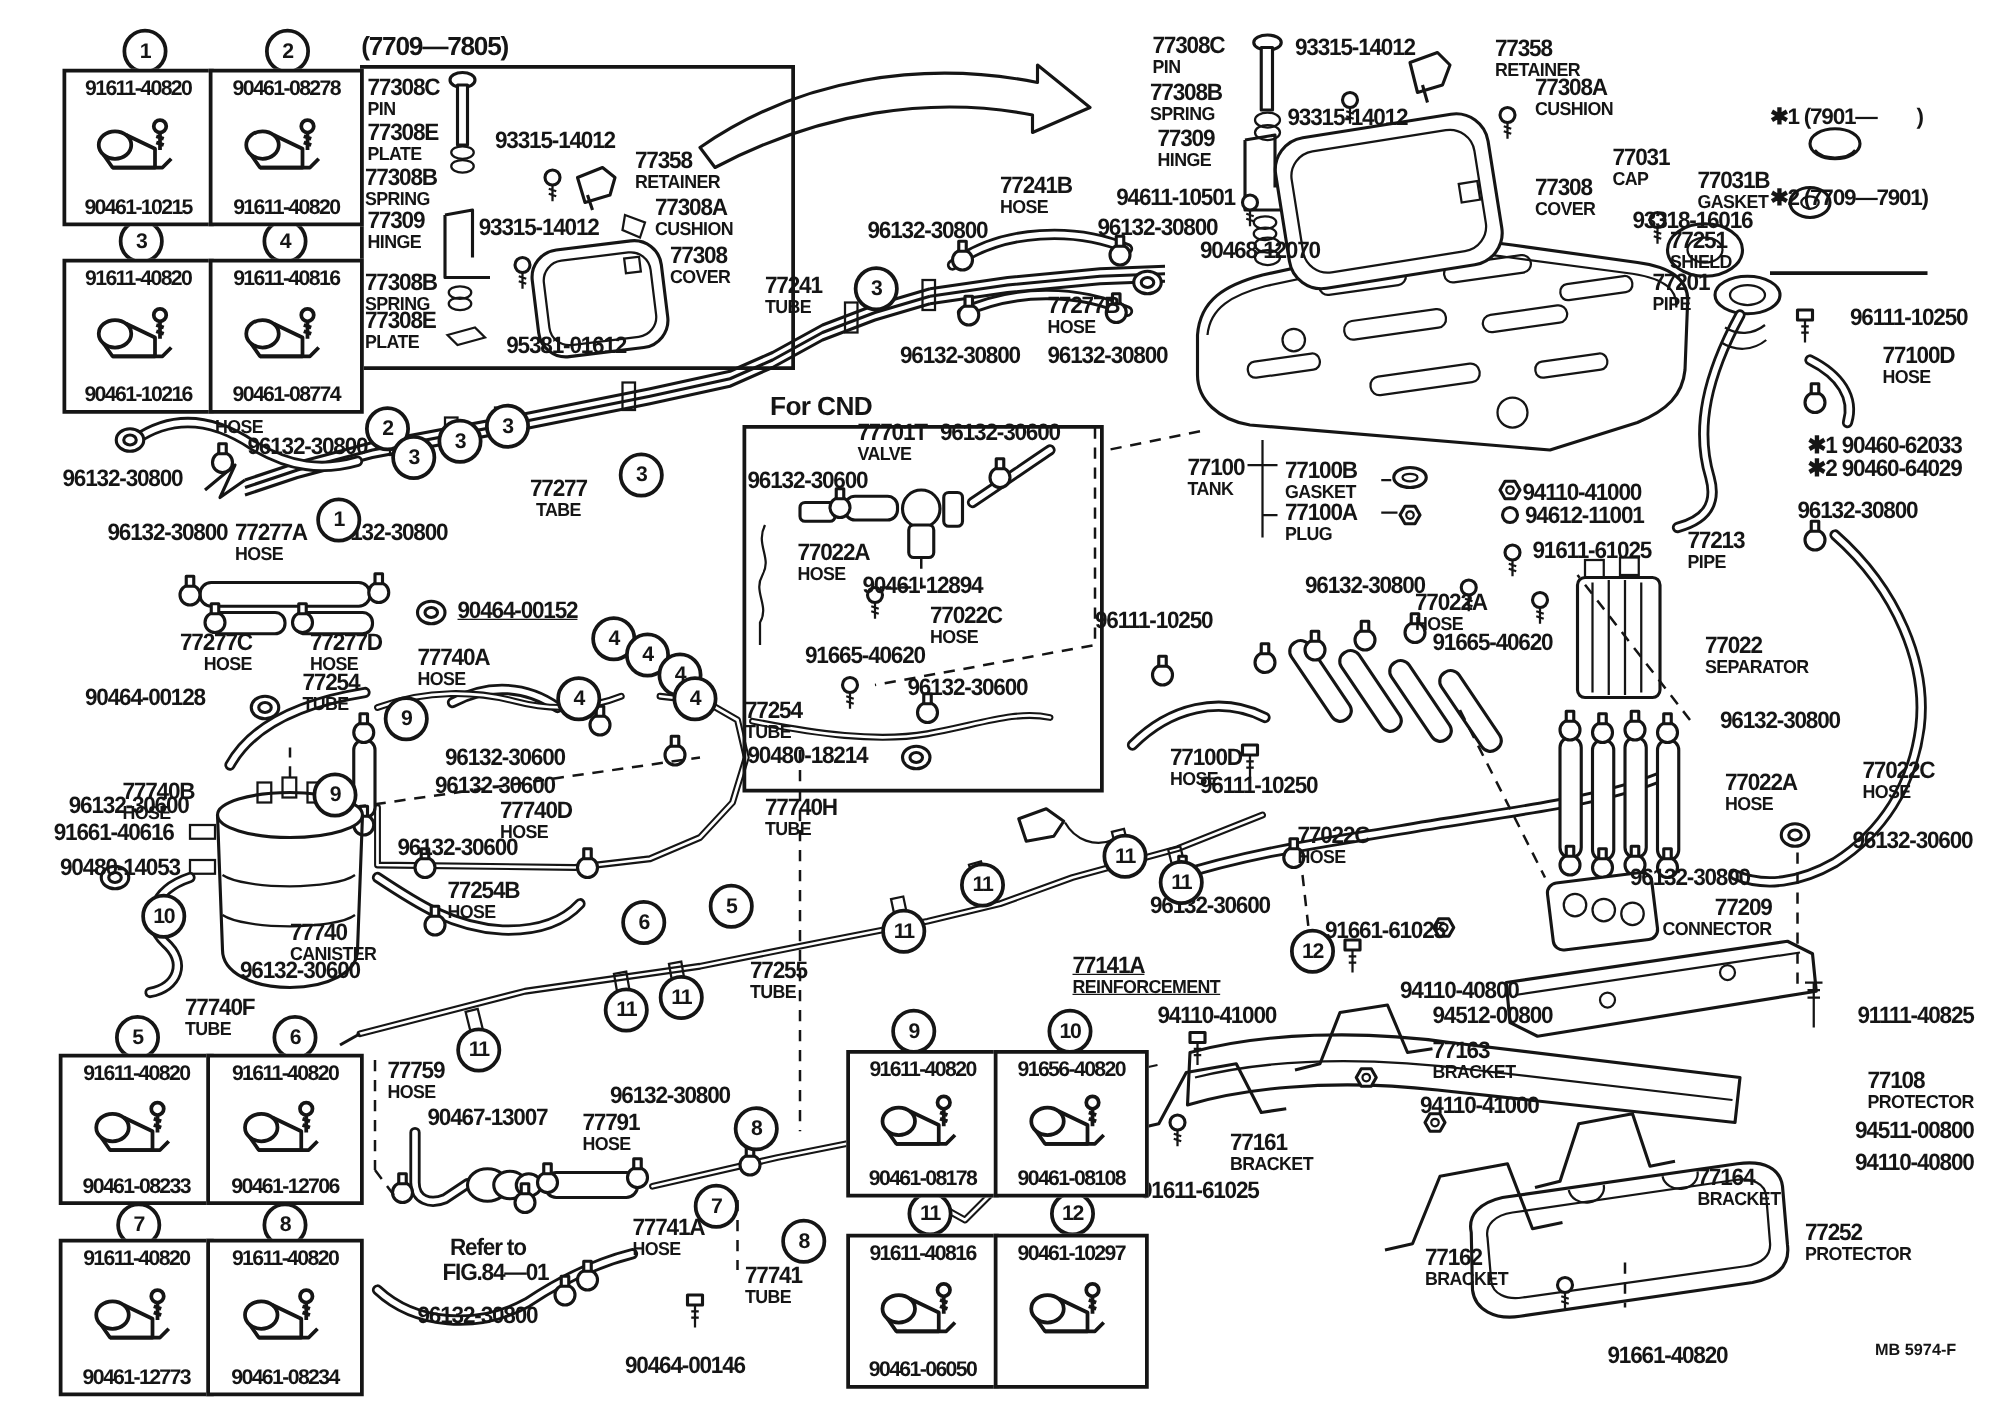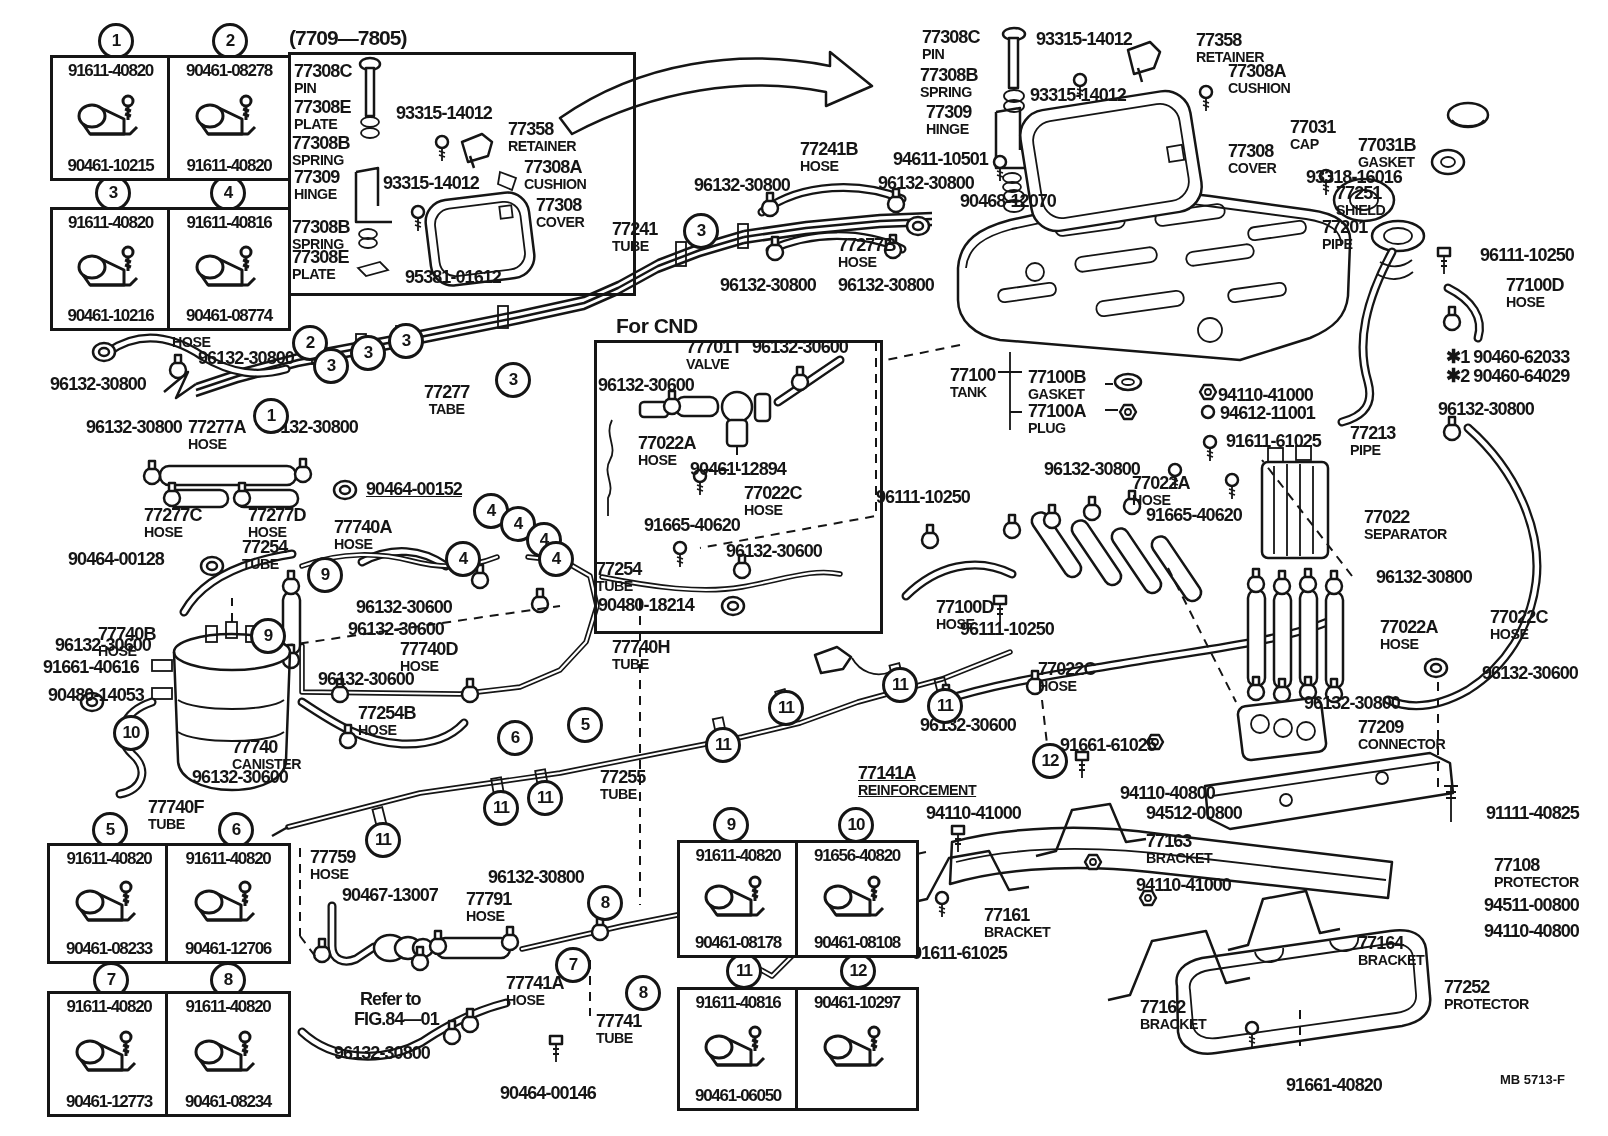--- a/index.html
+++ b/index.html
@@ -403,21 +403,25 @@
         <use href="#clampg" x="452" y="1036"></use>
       <use href="#boltg" x="556" y="1040"></use>
       <path class="dash" d="M590,960 L590,1016"></path>
     </g>
   </svg>
 
   <div class="inset-box"></div>
   <div class="inset-title">(7709—7805)</div>
   <div class="cnd-box"></div>
   <div class="cnd-title">For CND</div>
-  <div class="footer-code">MB 5713-F</div>
+  <div class="notes">
+    <div>✱1 (7901—        )</div>
+    <div>✱2 (7709—7901)</div>
+  </div>
+  <div class="footer-code">MB 5974-F</div>
 
   <div>
       <div class="label" style="left: 922px; top: 28px;"><div class="pn">77308C</div><div class="sub">PIN</div></div>
       <div class="label" style="left: 1036px; top: 30px;"><div class="pn">93315-14012</div></div>
       <div class="label" style="left: 1196px; top: 31px;"><div class="pn">77358</div><div class="sub">RETAINER</div></div>
       <div class="label" style="left: 920px; top: 66px;"><div class="pn">77308B</div><div class="sub">SPRING</div></div>
       <div class="label" style="left: 1030px; top: 86px;"><div class="pn">93315-14012</div></div>
       <div class="label" style="left: 1228px; top: 62px;"><div class="pn">77308A</div><div class="sub">CUSHION</div></div>
       <div class="label" style="left: 926px; top: 103px;"><div class="pn">77309</div><div class="sub">HINGE</div></div>
       <div class="label" style="left: 893px; top: 150px;"><div class="pn">94611-10501</div></div>
@@ -450,21 +454,21 @@
       <div class="label" style="left: 292px; top: 248px;"><div class="pn">77308E</div><div class="sub">PLATE</div></div>
       <div class="label" style="left: 405px; top: 268px;"><div class="pn">95381-01612</div></div>
       <div class="label" style="left: 172px; top: 316px;"><div class="pn">77241A</div><div class="sub">HOSE</div></div>
       <div class="label" style="left: 198px; top: 349px;"><div class="pn">96132-30800</div></div>
       <div class="label" style="left: 50px; top: 375px;"><div class="pn">96132-30800</div></div>
       <div class="label" style="left: 424px; top: 383px; text-align: center;"><div class="pn">77277</div><div class="sub">TABE</div></div>
       <div class="label" style="left: 86px; top: 418px;"><div class="pn">96132-30800</div></div>
       <div class="label" style="left: 188px; top: 418px;"><div class="pn">77277A</div><div class="sub">HOSE</div></div>
       <div class="label" style="left: 262px; top: 418px;"><div class="pn">96132-30800</div></div>
       <div class="label" style="left: 366px; top: 480px; text-decoration: underline;"><div class="pn">90464-00152</div></div>
-      <div class="label" style="left: 144px; top: 506px;"><div class="pn">77277C</div><div class="sub">HOSE</div></div>
+      <div class="label" style="left: 144px; top: 506px; text-align: right;"><div class="pn">77277C</div><div class="sub">HOSE</div></div>
       <div class="label" style="left: 248px; top: 506px;"><div class="pn">77277D</div><div class="sub">HOSE</div></div>
       <div class="label" style="left: 334px; top: 518px;"><div class="pn">77740A</div><div class="sub">HOSE</div></div>
       <div class="label" style="left: 242px; top: 538px;"><div class="pn">77254</div><div class="sub">TUBE</div></div>
       <div class="label" style="left: 68px; top: 550px;"><div class="pn">90464-00128</div></div>
       <div class="label" style="left: 98px; top: 592px; margin-top: 33px;"><div class="pn">77740B</div><div class="sub">HOSE</div></div>
       <div class="label" style="left: 55px; top: 636px;"><div class="pn">96132-30600</div></div>
       <div class="label" style="left: 43px; top: 658px;"><div class="pn">91661-40616</div></div>
       <div class="label" style="left: 48px; top: 686px;"><div class="pn">90480-14053</div></div>
       <div class="label" style="left: 232px; top: 738px;"><div class="pn">77740</div><div class="sub">CANISTER</div></div>
       <div class="label" style="left: 192px; top: 768px;"><div class="pn">96132-30600</div></div>
@@ -509,21 +513,21 @@
       <div class="label" style="left: 1226px; top: 432px;"><div class="pn">91611-61025</div></div>
       <div class="label" style="left: 1350px; top: 424px;"><div class="pn">77213</div><div class="sub">PIPE</div></div>
       <div class="label" style="left: 1438px; top: 400px;"><div class="pn">96132-30800</div></div>
       <div class="label" style="left: 1446px; top: 348px;"><div class="pn">✱1 90460-62033</div></div>
       <div class="label" style="left: 1446px; top: 367px;"><div class="pn">✱2 90460-64029</div></div>
       <div class="label" style="left: 1376px; top: 568px;"><div class="pn">96132-30800</div></div>
       <div class="label" style="left: 1380px; top: 618px;"><div class="pn">77022A</div><div class="sub">HOSE</div></div>
       <div class="label" style="left: 1490px; top: 608px;"><div class="pn">77022C</div><div class="sub">HOSE</div></div>
       <div class="label" style="left: 1482px; top: 664px;"><div class="pn">96132-30600</div></div>
       <div class="label" style="left: 1304px; top: 694px;"><div class="pn">96132-30800</div></div>
-      <div class="label" style="left: 1358px; top: 718px;"><div class="pn">77209</div><div class="sub">CONNECTOR</div></div>
+      <div class="label" style="left: 1330px; top: 718px; text-align: right;"><div class="pn">77209</div><div class="sub">CONNECTOR</div></div>
       <div class="label" style="left: 1486px; top: 804px;"><div class="pn">91111-40825</div></div>
       <div class="label" style="left: 1146px; top: 804px;"><div class="pn">94512-00800</div></div>
       <div class="label" style="left: 858px; top: 764px; text-decoration: underline;"><div class="pn">77141A</div><div class="sub">REINFORCEMENT</div></div>
       <div class="label" style="left: 926px; top: 804px;"><div class="pn">94110-41000</div></div>
       <div class="label" style="left: 1120px; top: 784px;"><div class="pn">94110-40800</div></div>
       <div class="label" style="left: 1060px; top: 736px;"><div class="pn">91661-61025</div></div>
       <div class="label" style="left: 920px; top: 716px;"><div class="pn">96132-30600</div></div>
       <div class="label" style="left: 936px; top: 598px;"><div class="pn">77100D</div><div class="sub">HOSE</div></div>
       <div class="label" style="left: 960px; top: 620px;"><div class="pn">96111-10250</div></div>
       <div class="label" style="left: 1038px; top: 660px;"><div class="pn">77022C</div><div class="sub">HOSE</div></div>

